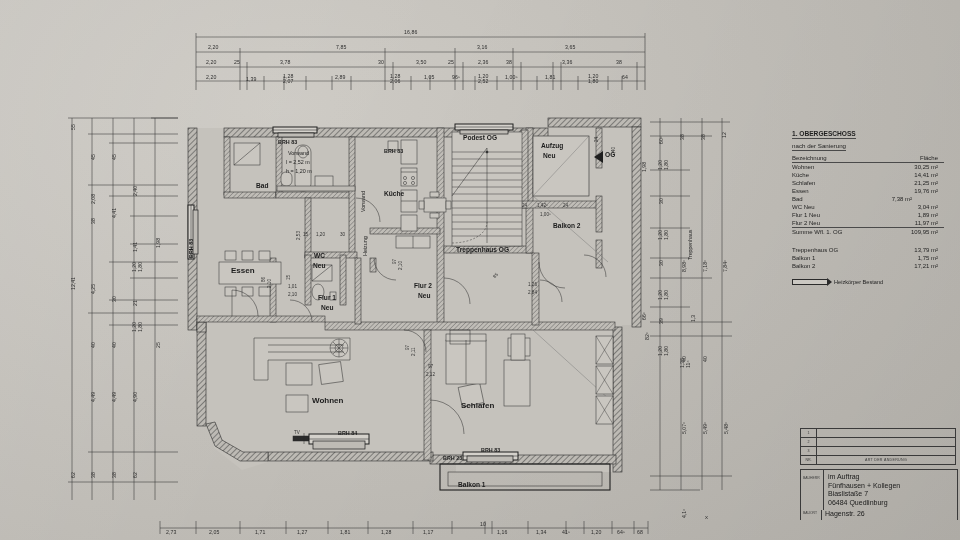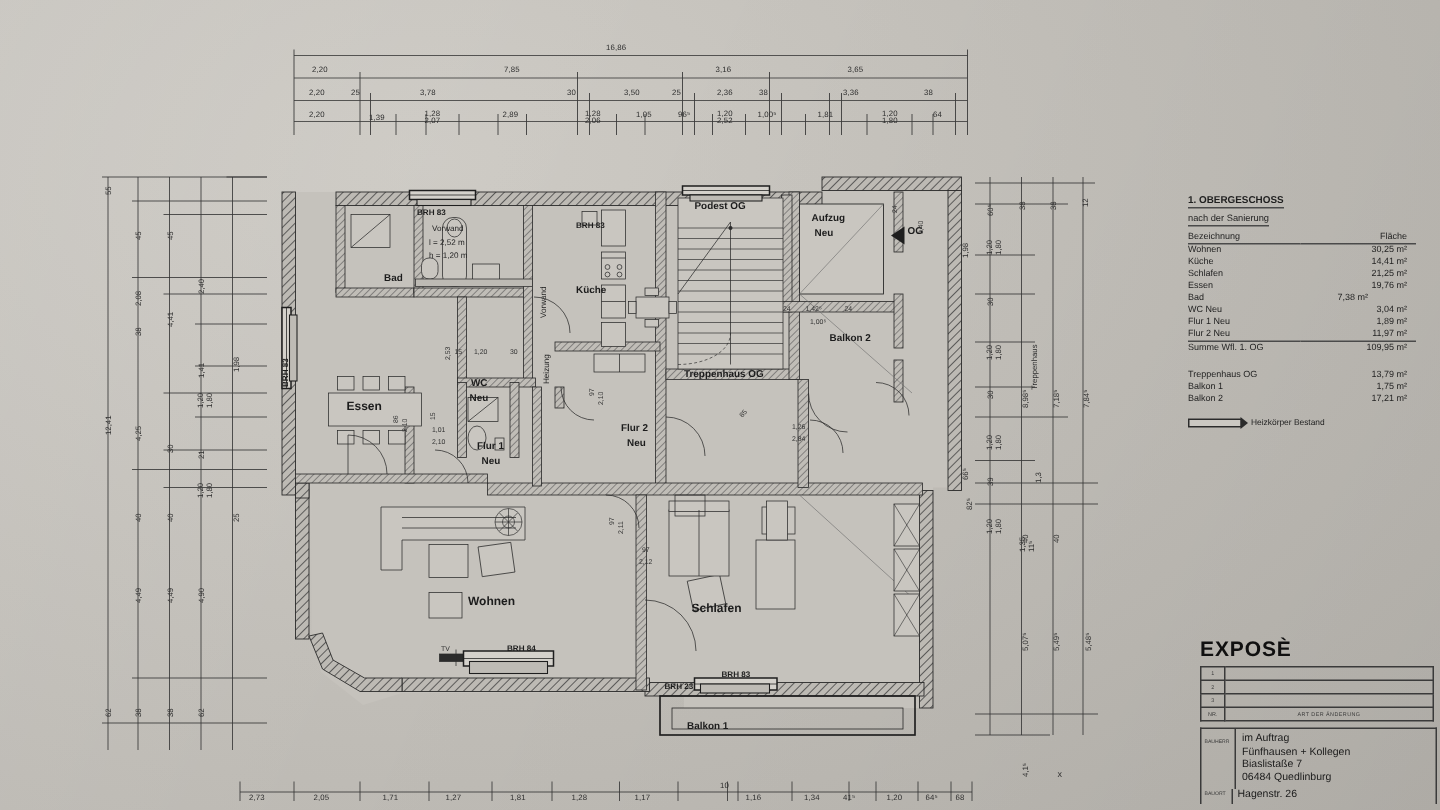--- a/index.html
+++ b/index.html
@@ -649,21 +649,20 @@
           </tr>
   </tbody>
       </table>
   <div class="legendrow">
     <div class="legendsym"></div>
     <span>Heizkörper Bestand</span>
   </div>
 </div>
 
 <div id="expose">
-  <div class="title">EXPOSÈ</div>
   <table class="rev">
     <tbody>
           <tr>
             <td class="n">1</td>
             <td></td>
           </tr>
     <tr>
             <td class="n">2</td>
             <td></td>
           </tr>

